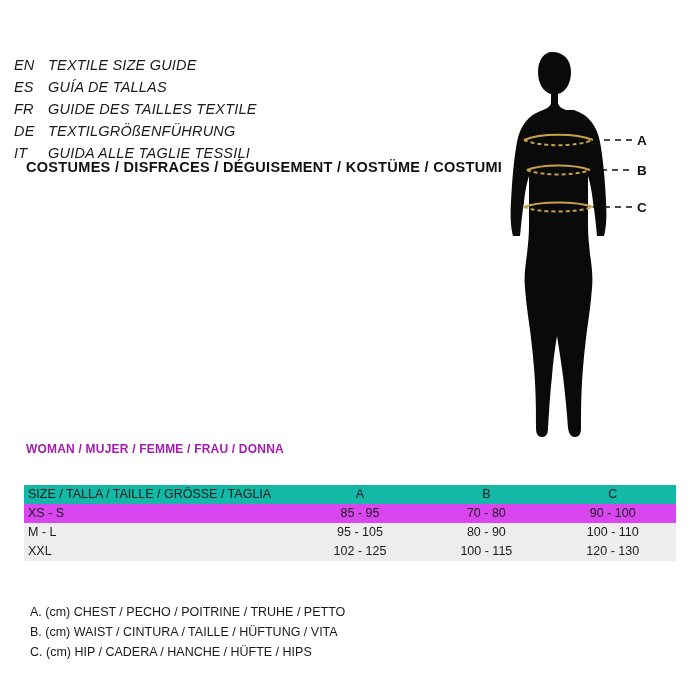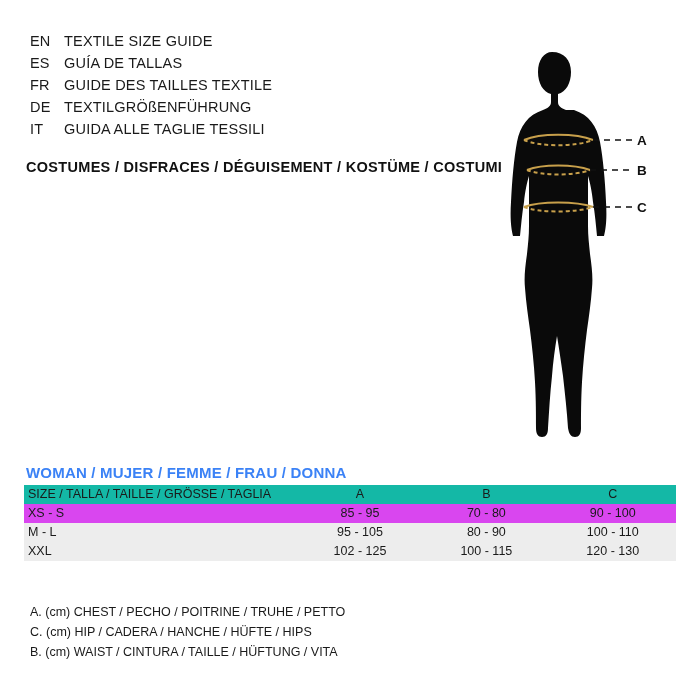--- a/index.html
+++ b/index.html
@@ -17,38 +17,40 @@
   .page {
     position: relative;
     width: 700px;
     height: 700px;
     box-sizing: border-box;
   }
 
   
   .lang-block {
     position: absolute;
-    left: 30px;
+    left: 14px;
     top: 33px;
     width: 440px;
+    font-style: italic;
   }
   .lang-row {
     display: flex;
     align-items: baseline;
     height: 22px;
     font-size: 14.5px;
     letter-spacing: 0.2px;
   }
   .lang-code {
     width: 34px;
     flex: 0 0 34px;
     color: #1a1a1a;
   }
   .lang-text {
     color: #1a1a1a;
+    margin-top: 24px;
   }
 
   .costumes-line {
     position: absolute;
     left: 26px;
     top: 159px;
     font-size: 14.5px;
     font-weight: bold;
     letter-spacing: 0.3px;
     color: #111;
@@ -76,25 +78,25 @@
     position: absolute;
     font-size: 13.5px;
     font-weight: bold;
     color: #111;
   }
 
   
   .table-title {
     position: absolute;
     left: 26px;
-    top: 464px;
-    font-size: 15px;
+    top: 442px;
+    font-size: 12px;
     font-weight: bold;
     letter-spacing: 0.2px;
-    color: #3b82f6;
+    color: #a21caf;
   }
   table.size-table {
     position: absolute;
     left: 24px;
     top: 485px;
     width: 652px;
     border-collapse: collapse;
     font-size: 12.5px;
   }
   table.size-table th,
@@ -263,17 +265,17 @@
         <td class="col-label">XXL</td>
         <td class="col-val">102 - 125</td>
         <td class="col-val">100 - 115</td>
         <td class="col-val">120 - 130</td>
       </tr>
     </tbody>
   </table>
 
   <div class="notes">
     <div class="note-row">A. (cm) CHEST / PECHO / POITRINE / TRUHE / PETTO</div>
+    <div class="note-row">B. (cm) WAIST / CINTURA / TAILLE / HÜFTUNG / VITA</div>
     <div class="note-row">C. (cm) HIP / CADERA / HANCHE / HÜFTE / HIPS</div>
-    <div class="note-row">B. (cm) WAIST / CINTURA / TAILLE / HÜFTUNG / VITA</div>
   </div>
 
 </div>
 
 </body></html>

